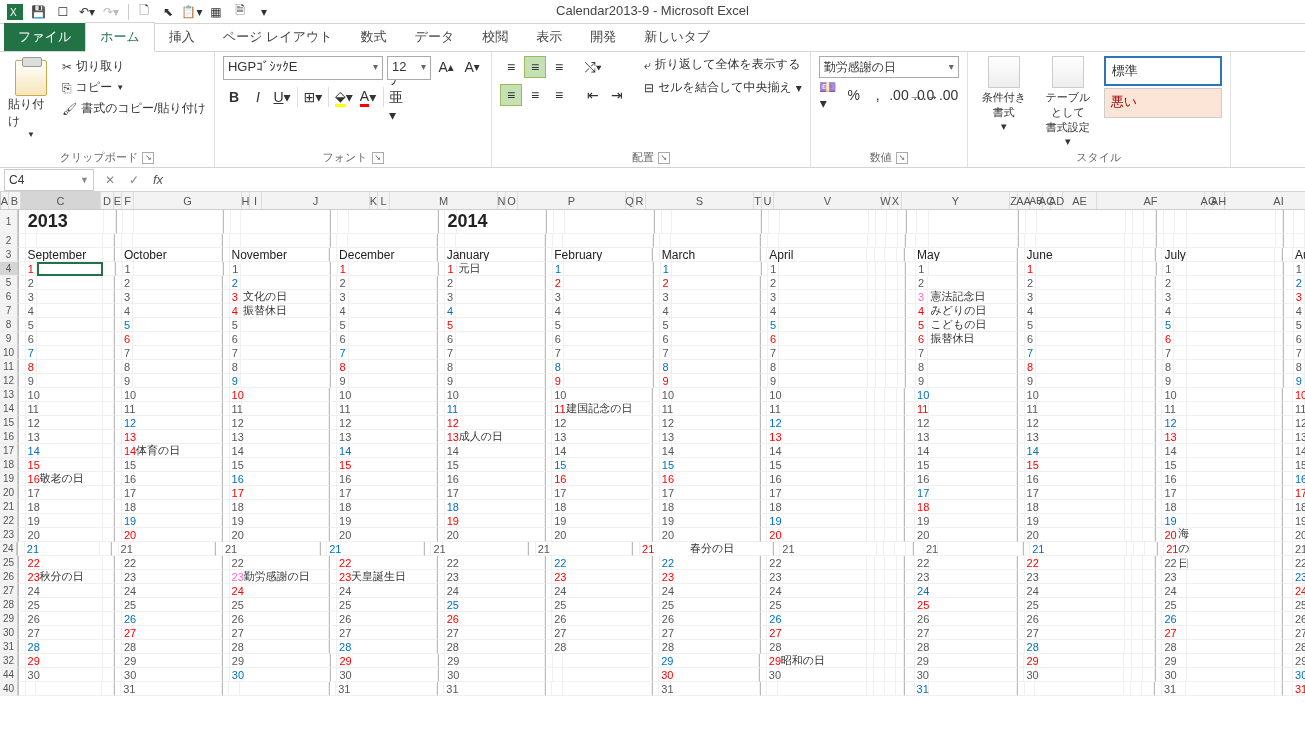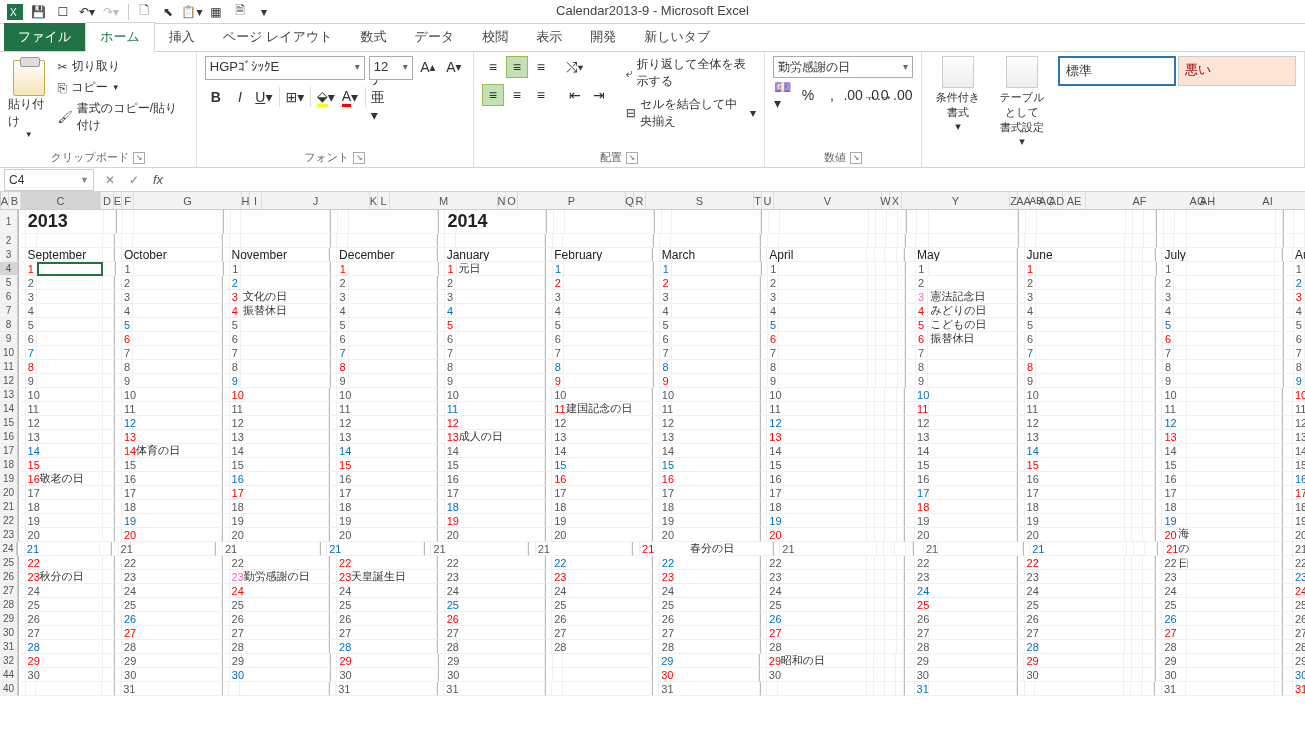--- a/index.html
+++ b/index.html
@@ -32,21 +32,21 @@
 .align-body { display: flex; flex-direction: column; gap: 6px; }
 .align-row { display: flex; gap: 2px; }
 .btn-active { background: #c5e0b4 !important; border-color: #9bbb59 !important; }
 .wrap-body .wrow { display: flex; align-items: center; gap: 4px; font-size: 12px; margin-bottom: 6px; cursor: pointer; }
 .num-body { display: flex; flex-direction: column; gap: 6px; }
 .num-format { width: 140px; height: 22px; border: 1px solid #ababab; padding: 2px 14px 2px 4px; position: relative; background:#fff; font-size:12px; }
 .num-row { display:flex; gap:2px; }
 .style-body { display:flex; gap:8px; }
 .big-btn { display:flex; flex-direction:column; align-items:center; width:56px; cursor:pointer; font-size:11px; text-align:center; }
 .big-btn-icon { width:32px; height:32px; margin-bottom:2px; border:1px solid #ccc; background:linear-gradient(#fff,#eee); }
-.style-gallery { display:flex; flex-direction:row; gap:2px; }
+.style-gallery { display:flex; flex-direction:column; gap:2px; }
 .style-cell { width:118px; height:30px; border:1px solid #ccc; padding:4px 6px; font-size:13px; }
 .style-cell.normal { border:2px solid #2e75b6; background:#fff; }
 .style-cell.bad { background:#fce4d6; color:#9c0006; }
 .formula-bar { height: 24px; border-bottom: 1px solid #d4d4d4; display: flex; align-items: center; }
 .name-box { width: 90px; height: 22px; border: 1px solid #ccc; margin: 0 4px; padding: 2px 4px; display:flex; align-items:center; justify-content:space-between; font-size:12px; }
 .fb-btn { width: 24px; display:flex; justify-content:center; color:#888; cursor:pointer; }
 .fx { font-style: italic; font-size: 13px; color: #555; }
 .fb-input { flex:1; border:none; outline:none; padding:2px; font-size:12px; }
 .sheet { position: relative; overflow: auto; height: calc(743px - 24px - 28px - 116px - 24px); }
 .col-headers { display:flex; height:18px; background:#f3f3f3; border-bottom:1px solid #ccc; position:sticky; top:0; }
@@ -222,20 +222,23 @@
     <div class="style-body">
       <div class="big-btn"><div class="big-btn-icon"></div><span style="white-space:pre-line">条件付き
 書式</span>▾</div>
       <div class="big-btn"><div class="big-btn-icon"></div><span style="white-space:pre-line">テーブルとして
 書式設定</span>▾</div>
       <div class="style-gallery">
         <div class="style-cell normal">標準</div>
         <div class="style-cell bad">悪い</div>
       </div>
     </div>
+    <div class="ribbon-group-label">
+        <span>スタイル</span>
+      </div>
   </div>
 </div>
 
 <div class="formula-bar">
   <div class="name-box">
       <span>C4</span>
       <span style="font-size:9px;color:#888">▼</span>
     </div>
   <div class="fb-btn">✕</div>
   <div class="fb-btn">✓</div>
@@ -270,21 +273,21 @@
         <div class="ch" style="width: 12px;">U</div>
         <div class="ch" style="width: 108px;">V</div>
         <div class="ch" style="width: 8px;">W</div>
         <div class="ch" style="width: 12px;">X</div>
         <div class="ch" style="width: 108px;">Y</div>
         <div class="ch" style="width: 8px;">Z</div>
         <div class="ch" style="width: 12px;">AA</div>
         <div class="ch" style="width: 13px; font-family: Liberation Mono, monospace;">AB</div>
         <div class="ch" style="width: 8px;">AC</div>
         <div class="ch" style="width: 12px;">AD</div>
-        <div class="ch" style="width: 23px;">AE</div>
+        <div class="ch" style="width: 34px;">AE</div>
         <div class="ch" style="width: 108px;">AF</div>
         <div class="ch" style="width: 8px;">AG</div>
         <div class="ch" style="width: 12px;">AH</div>
         <div class="ch" style="width: 108px;">AI</div>
       </div>
   </div>
   <div class="grid-body" id="grid-body">
       <div class="grid-row" style="height: 24px;">
         <div class="row-header" style="height: 24px;">1</div>
         <div class="cell hl" style="width: 8px; height: 24px;"></div>

